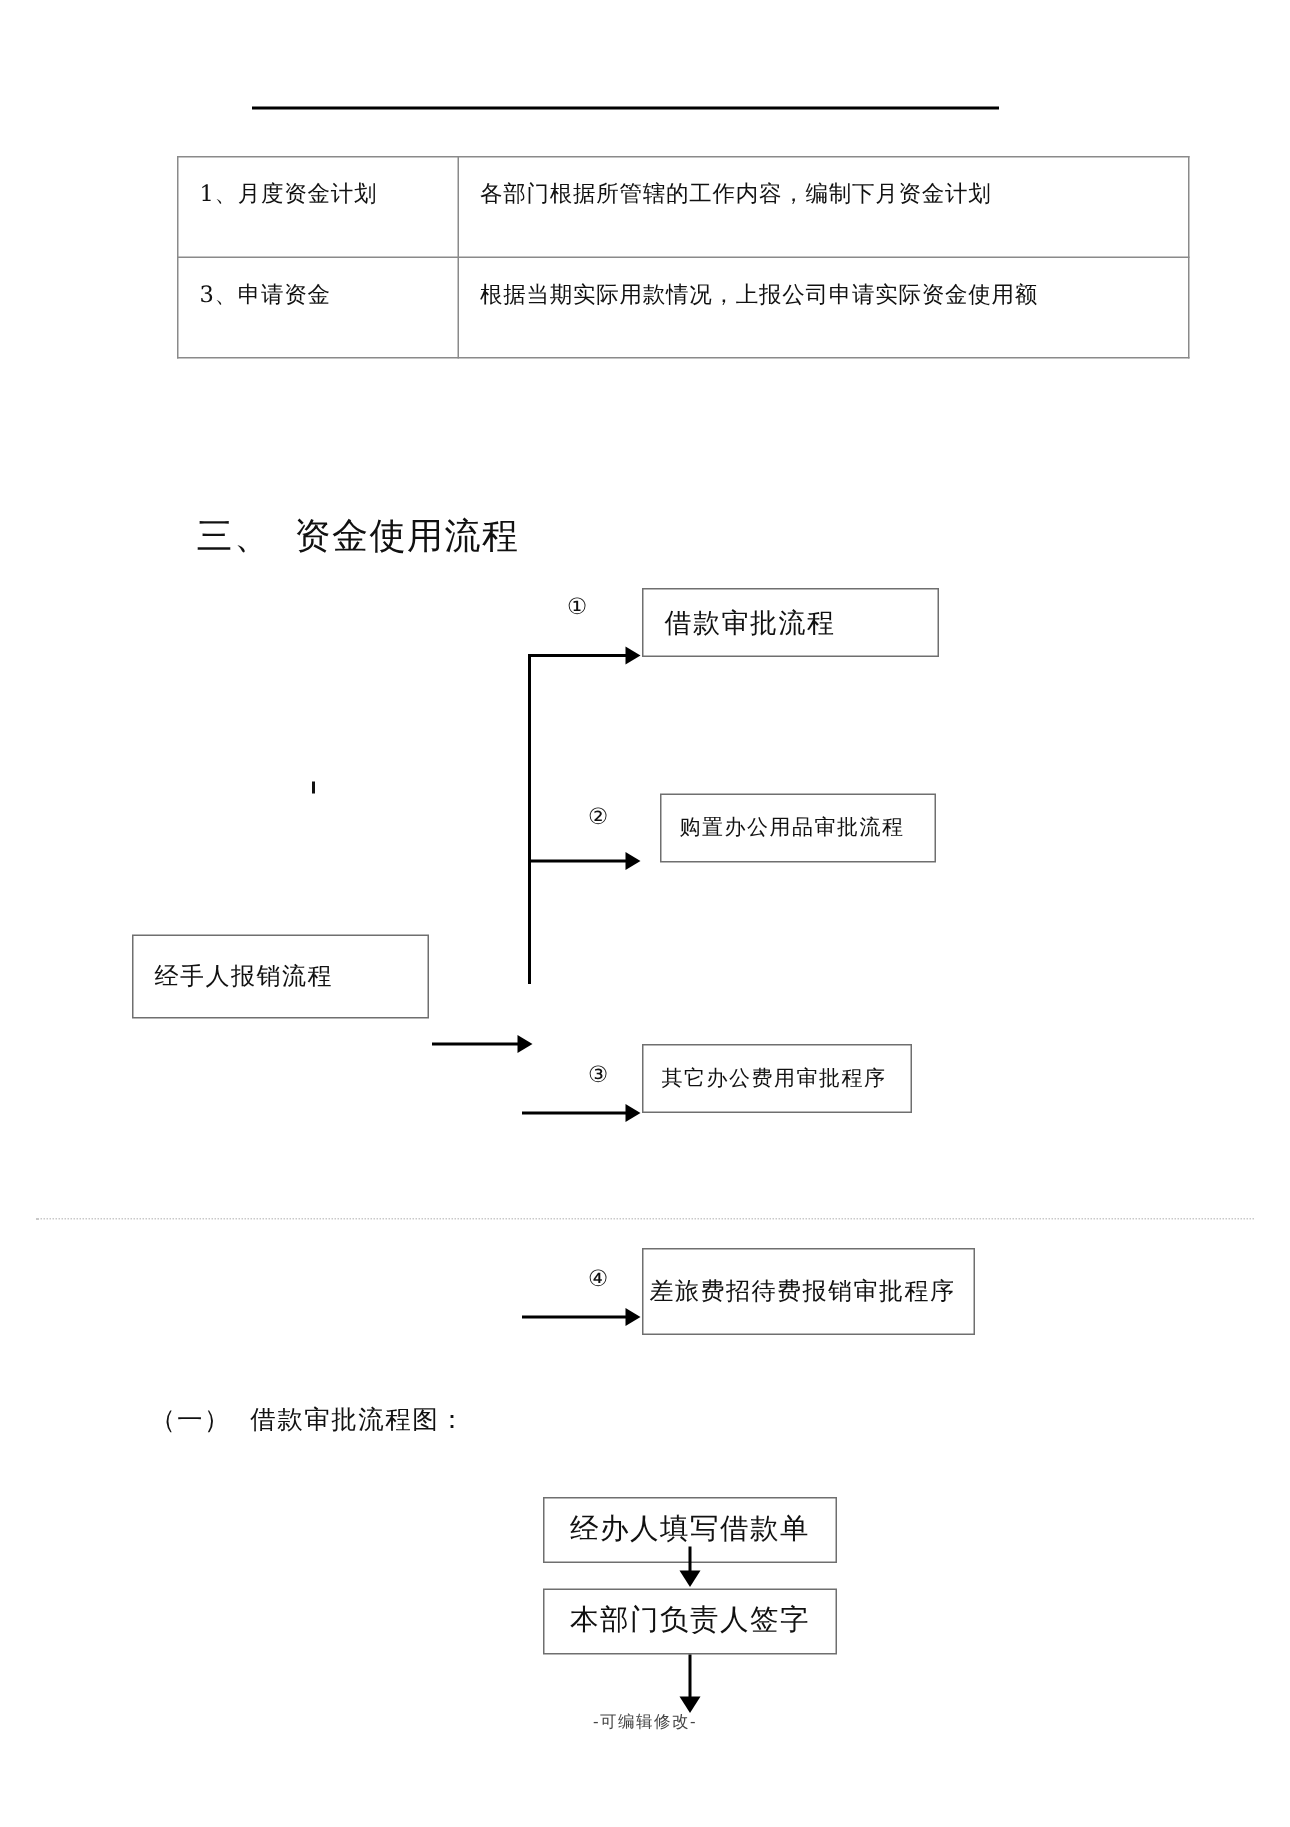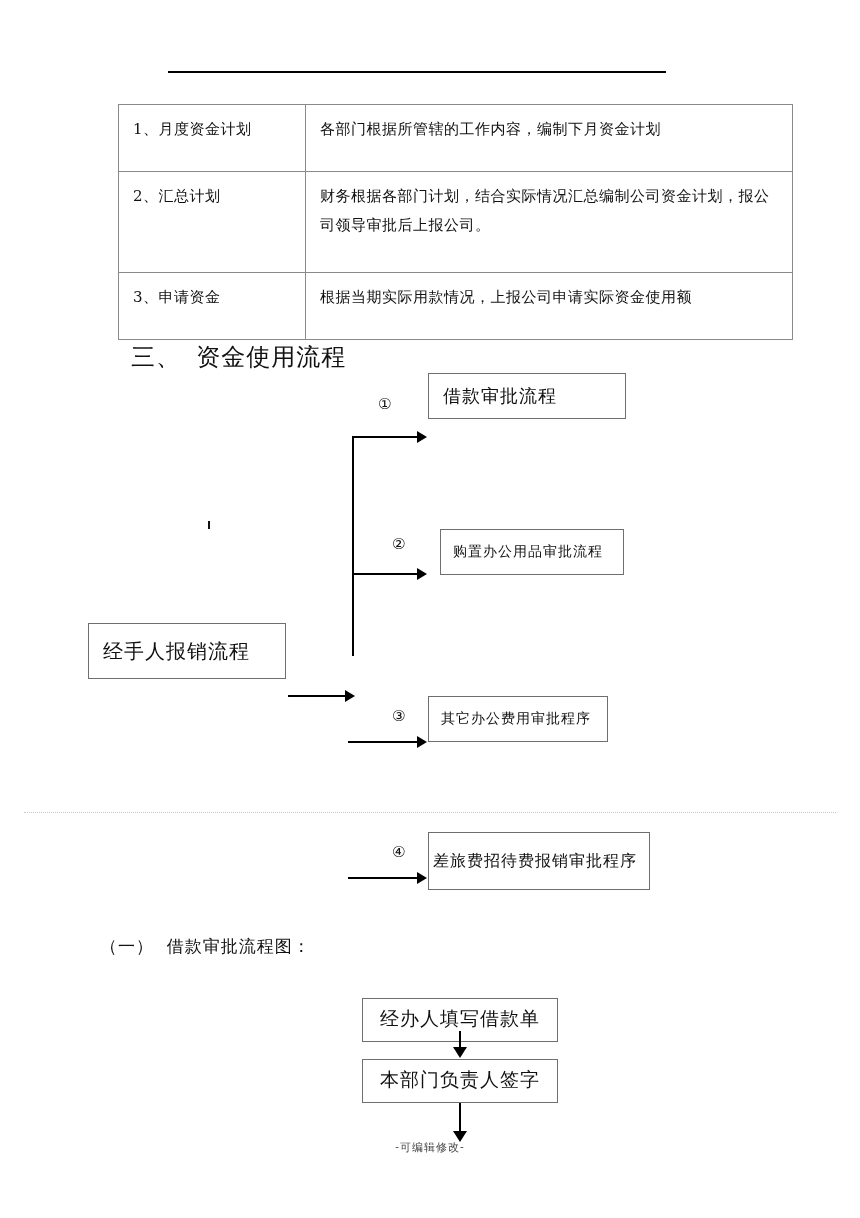--- a/index.html
+++ b/index.html
@@ -83,22 +83,22 @@
     display: flex;
     align-items: center;
     font-family: "DejaVu Serif", "Liberation Serif", serif;
     color: #111;
     letter-spacing: 1px;
   }
   .fbox.left-align { padding-left: 14px; justify-content: flex-start; }
   .fbox.center-align { justify-content: center; padding-bottom: 2px; }
 
   
-  #box-origin      { left: 88px;  top: 623px; width: 198px; height: 56px; font-size: 20px; }
-  #box-proc-1      { left: 428px; top: 373px; width: 198px; height: 46px; font-size: 18px; }
+  #box-origin      { left: 88px;  top: 623px; width: 198px; height: 56px; font-size: 16px; }
+  #box-proc-1      { left: 428px; top: 392px; width: 198px; height: 46px; font-size: 18px; }
   #box-proc-2      { left: 440px; top: 529px; width: 184px; height: 46px; font-size: 14px; padding-left: 12px;}
   #box-proc-3      { left: 428px; top: 696px; width: 180px; height: 46px; font-size: 14px; padding-left: 12px;}
   #box-proc-4      { left: 428px; top: 832px; width: 222px; height: 58px; font-size: 16px; padding-left: 4px;}
   #box-step-1      { left: 362px; top: 987px; width: 196px; height: 44px; font-size: 19px; margin-top: 11px; }
   #box-step-2      { left: 362px; top: 1059px; width: 196px; height: 44px; font-size: 19px; }
 
   
   .marker {
     position: absolute;
     font-size: 15px;
@@ -195,24 +195,20 @@
 </head>
 <body>
 
 <div class="top-rule"></div>
 
 <table class="proc-table">
   <tbody>
       <tr class="r1">
     <td class="col-a">1、月度资金计划</td>
     <td class="col-b">各部门根据所管辖的工作内容，编制下月资金计划</td>
-  </tr>
-  <tr class="r2">
-    <td class="col-a">2、汇总计划</td>
-    <td class="col-b">财务根据各部门计划，结合实际情况汇总编制公司资金计划，报公司领导审批后上报公司。</td>
   </tr>
   <tr class="r3">
     <td class="col-a">3、申请资金</td>
     <td class="col-b">根据当期实际用款情况，上报公司申请实际资金使用额</td>
   </tr>
 </tbody>
   </table>
 
 <div class="sec-heading">三、  资金使用流程</div>
 

